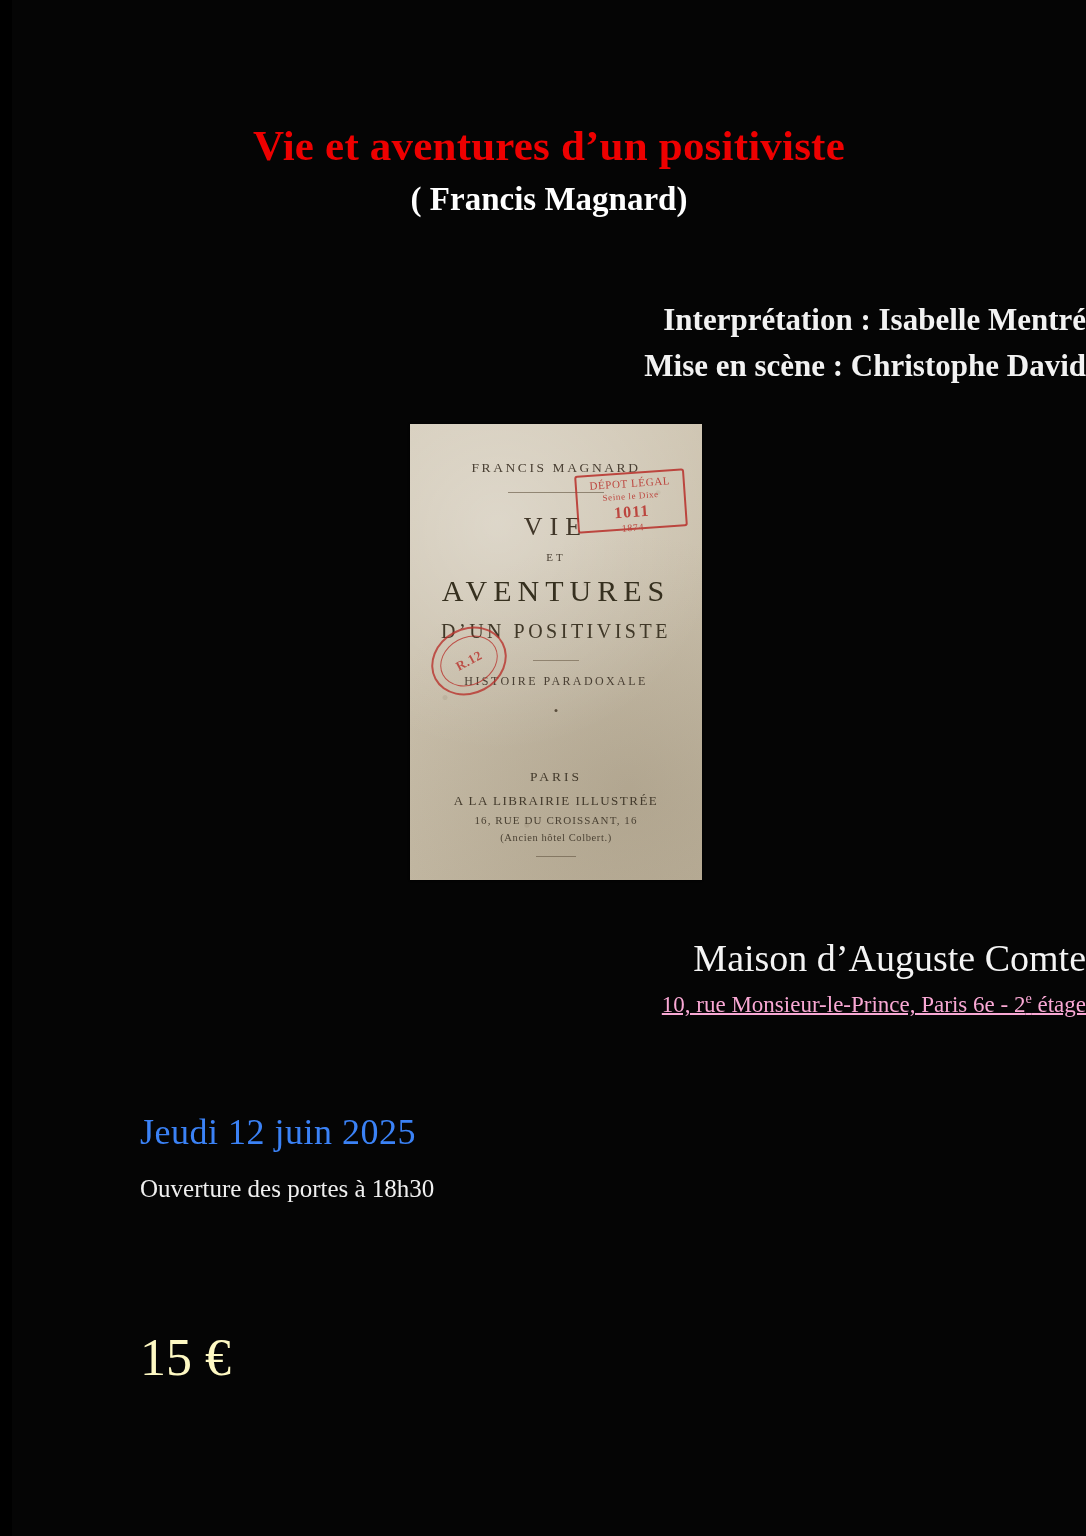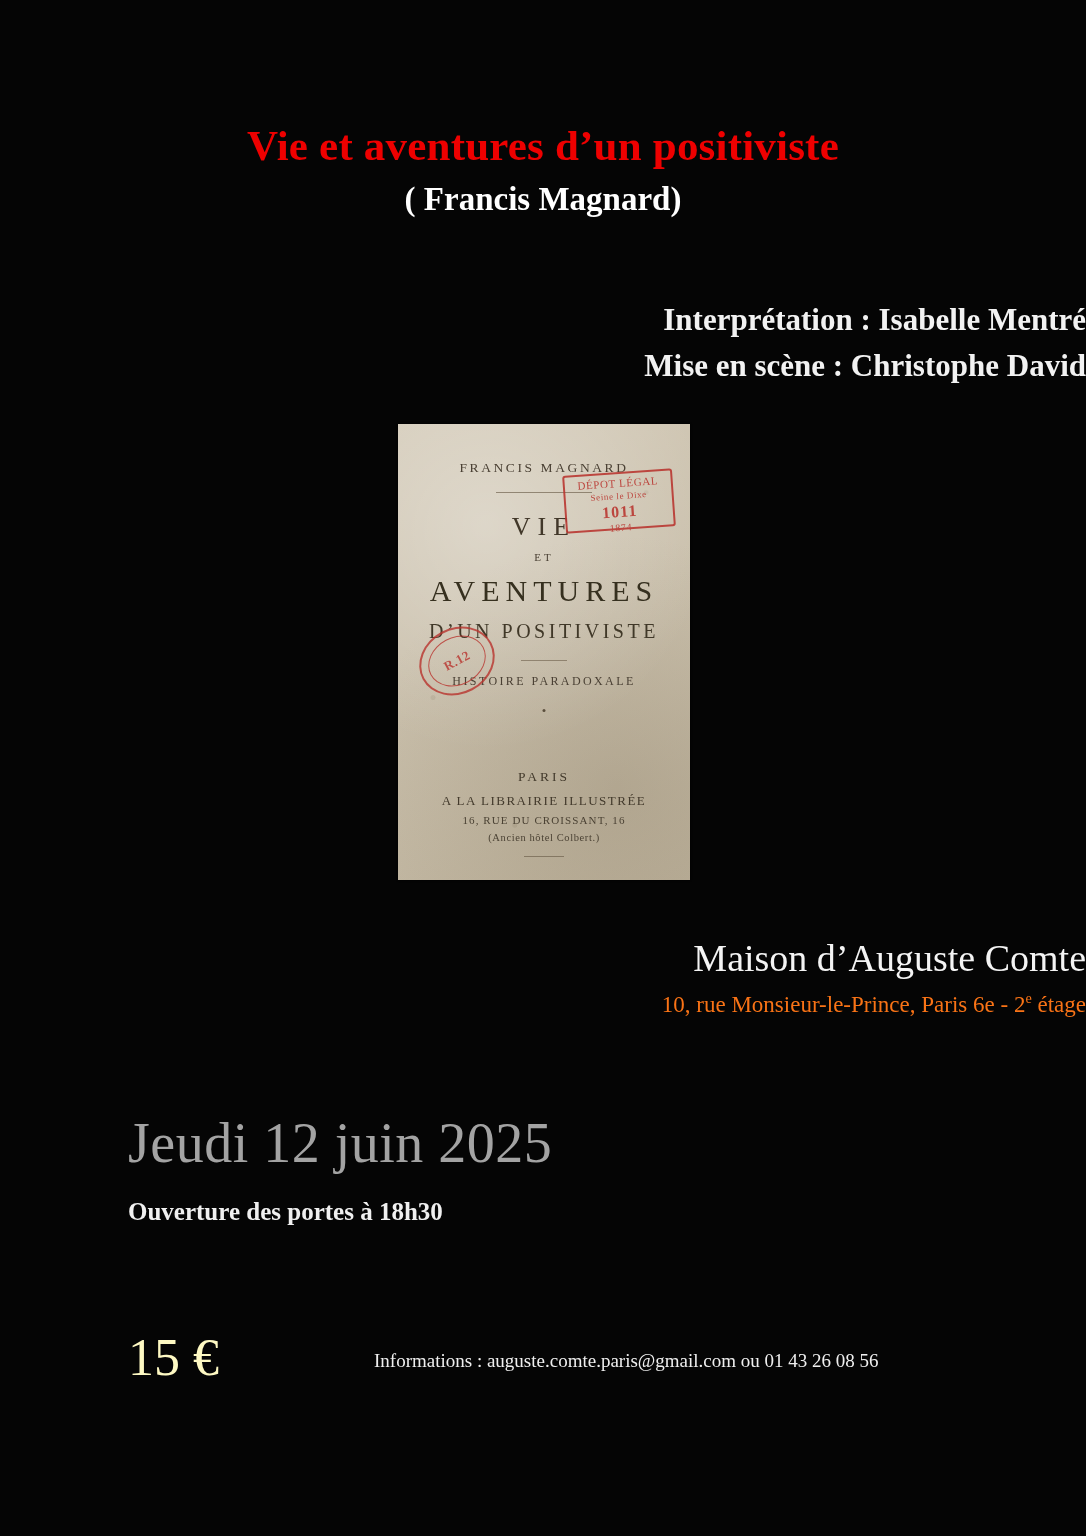--- a/index.html
+++ b/index.html
@@ -13,20 +13,21 @@
     position: relative;
     overflow: hidden;
     font-family: "Liberation Serif", "DejaVu Serif", serif;
     color: #ffffff;
   }
 
   .poster {
     position: absolute;
     inset: 0;
     background: #050505;
+    margin-left: 12px;
   }
 
   
   .title-block {
     position: absolute;
     top: 122px;
     left: 0;
     width: 100%;
     text-align: center;
   }
@@ -292,47 +293,47 @@
     text-align: right;
   }
   .venue-name {
     font-size: 38px;
     color: #f4f4f4;
     margin: 0;
     line-height: 1.1;
   }
   .venue-addr {
     font-size: 23px;
-    color: #f97316;
+    color: #f9a8d4;
     margin: 10px 0 0 0;
     line-height: 1.2;
+    text-decoration: underline;
   }
   .venue-addr sup {
     font-size: 0.62em;
     vertical-align: super;
   }
 
   
   .date-block {
     position: absolute;
     top: 1112px;
     left: 128px;
   }
   .date-line {
-    font-size: 56px;
-    color: #a3a3a3;
+    font-size: 36px;
+    color: #3b82f6;
     line-height: 1.14;
     margin: 0;
     letter-spacing: 0.5px;
   }
   .doors {
     font-size: 25px;
     color: #f0f0f0;
     margin: 22px 0 0 0;
-    font-weight: bold;
   }
 
   
   .price {
     position: absolute;
     top: 1332px;
     left: 128px;
     font-size: 52px;
     color: #fef9c3;
     line-height: 1;
@@ -396,15 +397,14 @@
     <p class="venue-name">Maison d’Auguste Comte</p>
     <p class="venue-addr"><span>10, rue Monsieur-le-Prince, Paris 6e - 2</span><sup>e</sup><span> étage</span></p>
   </div>
 
   <div class="date-block">
     <p class="date-line">Jeudi 12 juin 2025</p>
     <p class="doors">Ouverture des portes à 18h30</p>
   </div>
 
   <div class="price">15 €</div>
-  <div class="info">Informations : auguste.comte.paris@gmail.com ou 01 43 26 08 56</div>
 
 </div>
 
 </body></html>

